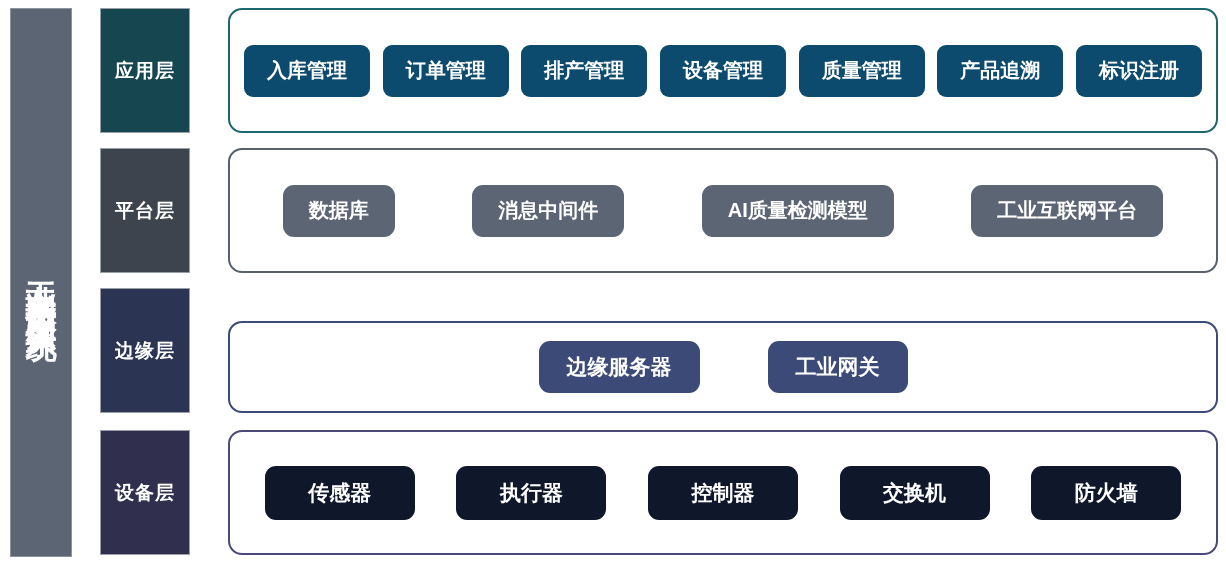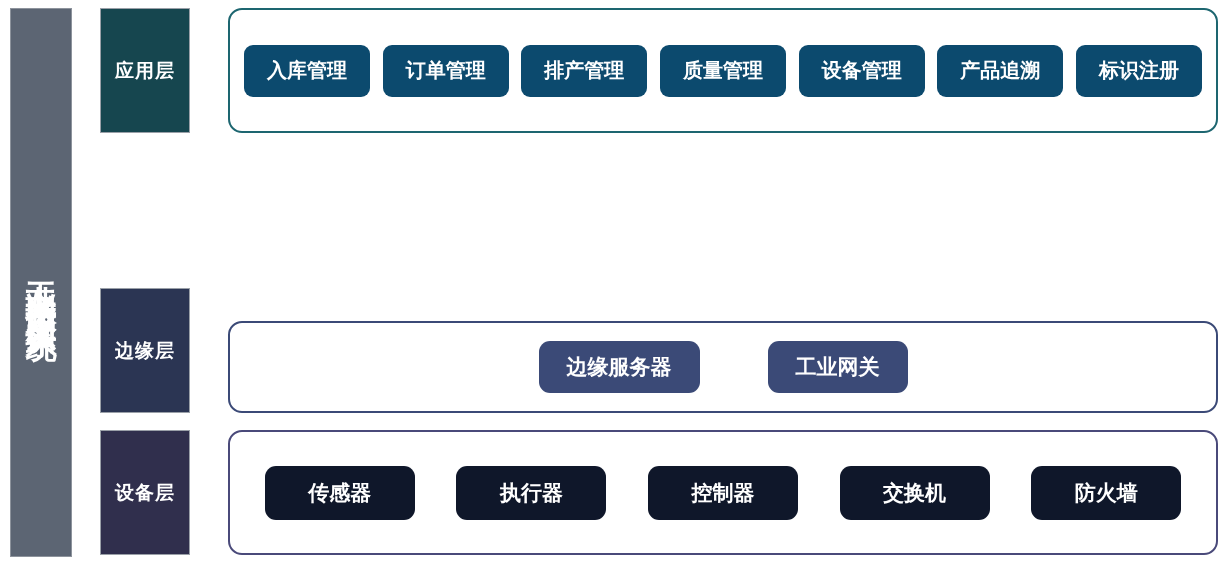--- a/index.html
+++ b/index.html
@@ -156,28 +156,39 @@
     <span class="title-text">工业互联网技术应用实训系统</span>
   </div>
 
   <div class="row row-app">
     <div class="layer-box layer-app">应用层</div>
     <div class="container cont-app">
       <div class="items items-spread">
         <div class="chip chip-app">入库管理</div>
         <div class="chip chip-app">订单管理</div>
         <div class="chip chip-app">排产管理</div>
+        <div class="chip chip-app">设备管理</div>
         <div class="chip chip-app">质量管理</div>
-        <div class="chip chip-app">设备管理</div>
         <div class="chip chip-app">产品追溯</div>
         <div class="chip chip-app">标识注册</div>
       </div>
     </div>
   </div>
 
+  <div class="row row-plat">
+    <div class="layer-box layer-plat">平台层</div>
+    <div class="container cont-plat">
+      <div class="items items-even">
+        <div class="chip chip-plat">数据库</div>
+        <div class="chip chip-plat">消息中间件</div>
+        <div class="chip chip-plat">AI质量检测模型</div>
+        <div class="chip chip-plat">工业互联网平台</div>
+      </div>
+    </div>
+  </div>
 
   <div class="row row-edge">
     <div class="layer-box layer-edge">边缘层</div>
     <div class="container cont-edge">
       <div class="items items-center">
         <div class="chip chip-edge">边缘服务器</div>
         <div class="chip chip-edge">工业网关</div>
       </div>
     </div>
   </div>

